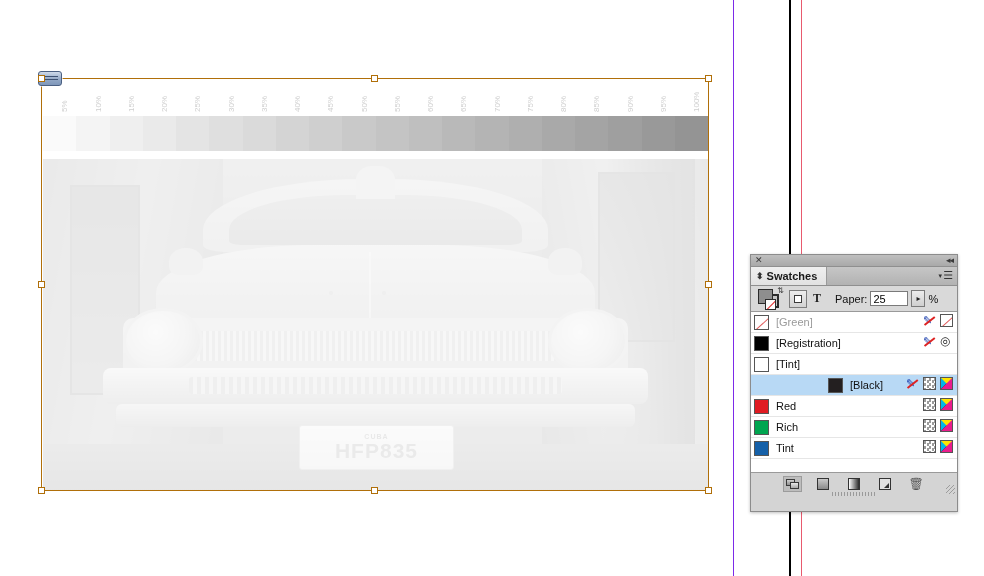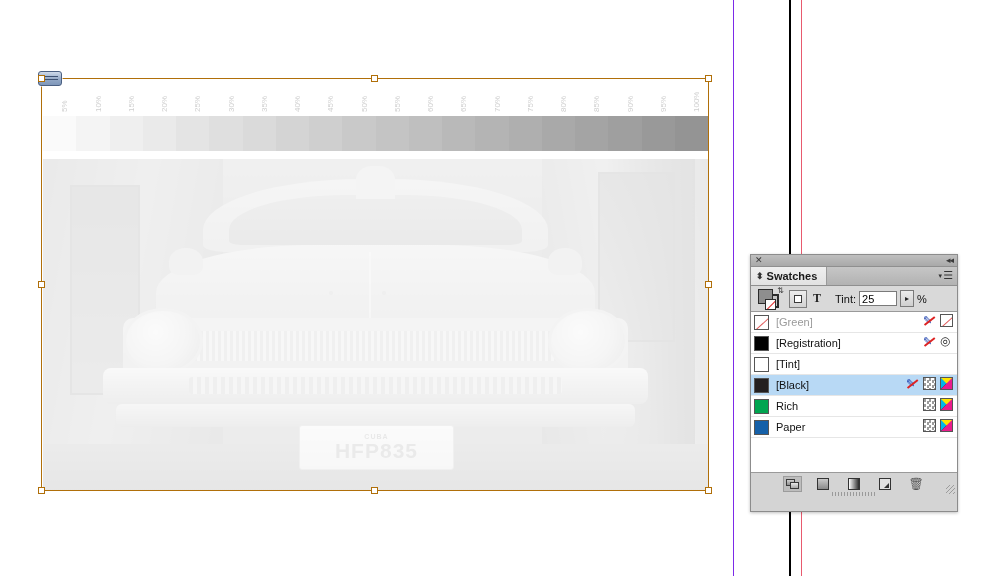--- a/index.html
+++ b/index.html
@@ -232,21 +232,21 @@
   .swatch-list{
     background:#ffffff;
     height:160px;overflow:hidden;
     border-bottom:1px solid #9a9a9a;
   }
   .swatch-row{
     height:20px;display:flex;align-items:center;
     border-bottom:1px solid #e6e6e6;
     padding-left:3px;position:relative;
   }
-  .swatch-row.selected{background:#b8d9f5;}
+  .swatch-row.selected{background:#b8d9f5;justify-content:center;}
   .chip{
     width:15px;height:15px;border:1px solid #555;box-sizing:border-box;flex:0 0 auto;
     position:relative;overflow:hidden;
   }
   .chip.none-chip{background:#fff;}
   .chip.none-chip:after{content:"";position:absolute;left:-3px;top:6px;width:24px;height:1px;background:#e05a5a;transform:rotate(-42deg);}
   .sw-name{margin-left:7px;font-size:11px;color:#111;white-space:nowrap;}
   .sw-name.dim{color:#9a9a9a;}
   .sw-icons{position:absolute;right:4px;top:2px;display:flex;align-items:center;gap:4px;}
 
@@ -419,21 +419,21 @@
       <div class="fs-none"></div>
       <div class="fs-swap">⇅</div>
     </div>
 
     <div class="affect-btn">
       <span class="inner"></span>
     </div>
     <div class="affect-t">T</div>
 
     <div class="tint-wrap">
-      <span class="tint-label">Tint:</span>
+      <span class="tint-label">Paper:</span>
       <input class="tint-input" value="25" style="">
       <div class="tint-spin">▸</div>
       <span class="tint-pct">%</span>
     </div>
   </div>
 
   <div class="swatch-list" id="swatch-list">
       <div class="swatch-row">
         <span class="chip none-chip"></span>
         <span class="sw-name dim">[Green]</span>
@@ -463,34 +463,46 @@
           <span class="ic ic-pen">✎</span>
           <span class="ic ic-box ic-checker"></span>
           <span class="ic ic-box ic-cmyk">
             <i class="q1"></i>
             <i class="q2"></i>
             <i class="q3"></i>
           </span>
         </span>
       </div>
       <div class="swatch-row">
+        <span class="chip" style="background: rgb(224, 27, 34);"></span>
+        <span class="sw-name">Red</span>
+        <span class="sw-icons">
+          <span class="ic ic-box ic-checker"></span>
+          <span class="ic ic-box ic-cmyk">
+            <i class="q1"></i>
+            <i class="q2"></i>
+            <i class="q3"></i>
+          </span>
+        </span>
+      </div>
+      <div class="swatch-row">
         <span class="chip" style="background: rgb(0, 165, 80);"></span>
         <span class="sw-name">Rich</span>
         <span class="sw-icons">
           <span class="ic ic-box ic-checker"></span>
           <span class="ic ic-box ic-cmyk">
             <i class="q1"></i>
             <i class="q2"></i>
             <i class="q3"></i>
           </span>
         </span>
       </div>
       <div class="swatch-row">
         <span class="chip" style="background: rgb(21, 96, 168);"></span>
-        <span class="sw-name">Paper</span>
+        <span class="sw-name">Tint</span>
         <span class="sw-icons">
           <span class="ic ic-box ic-checker"></span>
           <span class="ic ic-box ic-cmyk">
             <i class="q1"></i>
             <i class="q2"></i>
             <i class="q3"></i>
           </span>
         </span>
       </div>
     </div>

